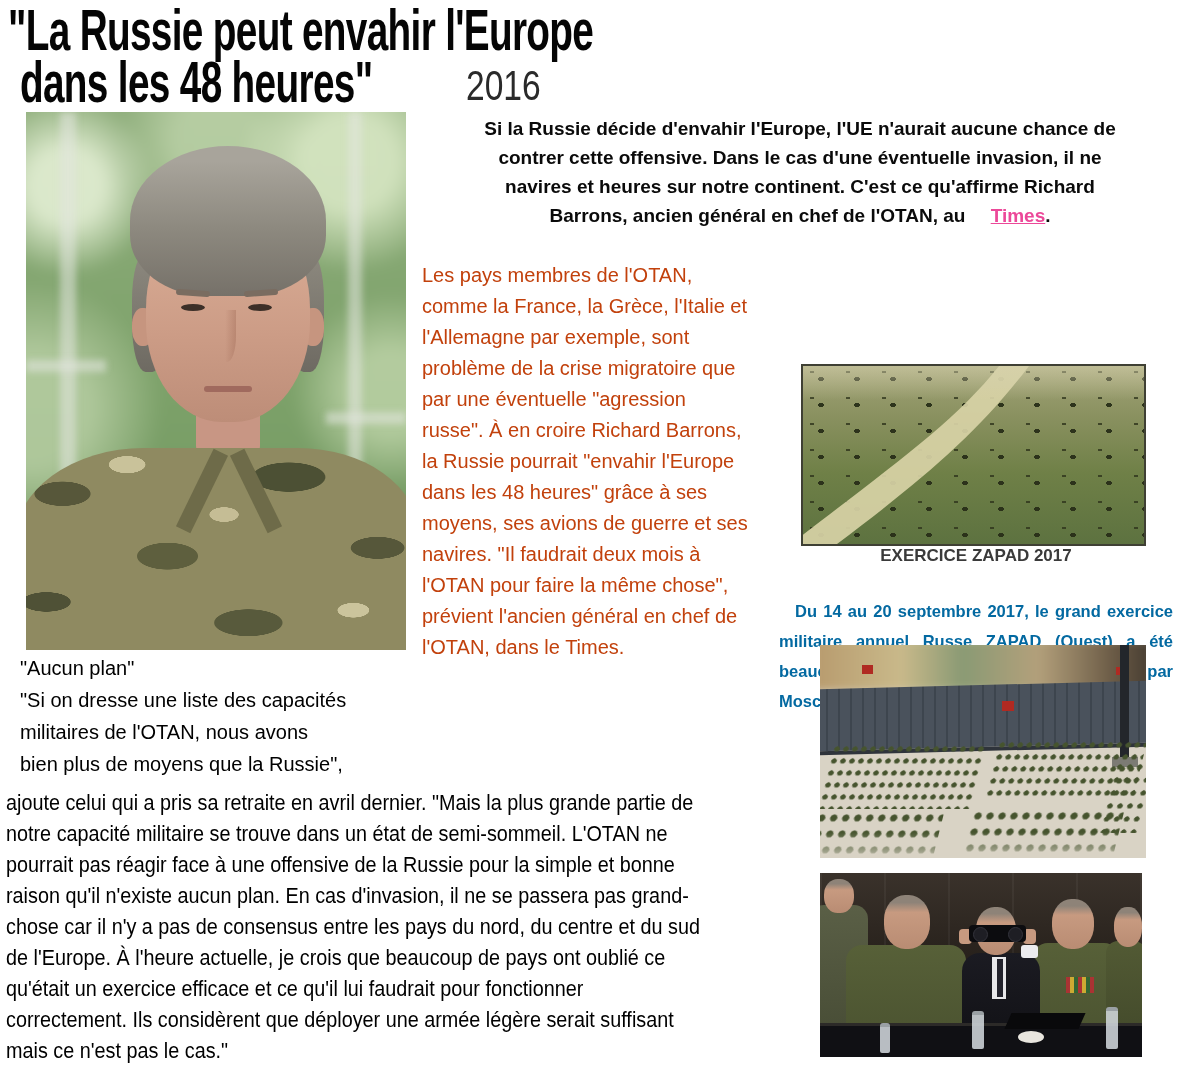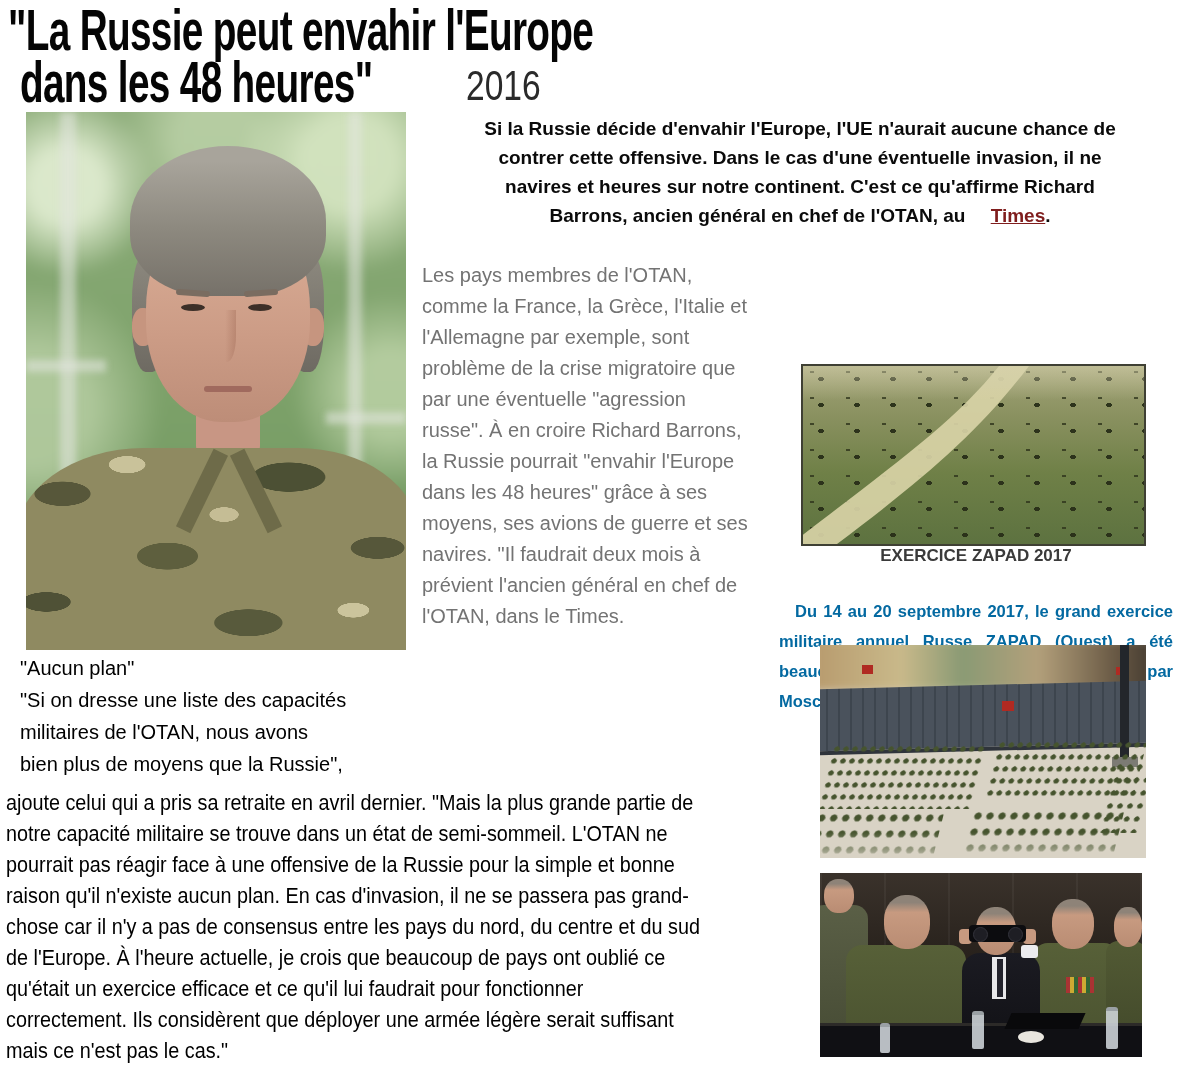--- a/index.html
+++ b/index.html
@@ -10,25 +10,25 @@
   .headline{position:absolute;left:8px;top:4px;width:760px;height:100px;}
   .hl-line{white-space:nowrap;font-weight:700;font-size:57px;line-height:52px;
            letter-spacing:-1px;color:#050505;transform:scaleX(0.68);transform-origin:0 0;}
   .hl-line2{margin-left:12px;}
   .hl-year{position:absolute;left:458px;top:58px;font-size:42px;font-weight:400;color:#2a2a2a;
            transform:scaleX(0.8);transform-origin:0 0;white-space:nowrap;}
 
   
   .intro{position:absolute;left:420px;top:114px;width:760px;}
   .intro .line{font-size:19px;font-weight:700;line-height:29px;white-space:nowrap;color:#0a0a0a;text-align:center;}
-  .intro a{color:#7f1d1d;font-weight:700;margin-left:20px;}
+  .intro a{color:#ec4899;font-weight:700;margin-left:20px;}
 
   
   .column{position:absolute;left:422px;top:260px;width:400px;}
-  .column .line{font-size:20px;line-height:31px;white-space:nowrap;color:#737373;}
+  .column .line{font-size:20px;line-height:31px;white-space:nowrap;color:#c2410c;}
 
   
   .aucun{position:absolute;left:20px;top:652px;width:420px;}
   .aucun .line{font-size:20px;line-height:32px;white-space:nowrap;color:#000;}
 
   
   .wide{position:absolute;left:6px;top:787px;width:900px;}
   .wide .line{font-size:22.5px;line-height:31px;white-space:nowrap;color:#000;
               transform:scaleX(0.88);transform-origin:0 50%;}
 
@@ -214,20 +214,21 @@
         <div class="line">Les pays membres de l'OTAN,</div>
         <div class="line">comme la France, la Grèce, l'Italie et</div>
         <div class="line">l'Allemagne par exemple, sont</div>
         <div class="line">problème de la crise migratoire que</div>
         <div class="line">par une éventuelle "agression</div>
         <div class="line">russe". À en croire Richard Barrons,</div>
         <div class="line">la Russie pourrait "envahir l'Europe</div>
         <div class="line">dans les 48 heures" grâce à ses</div>
         <div class="line">moyens, ses avions de guerre et ses</div>
         <div class="line">navires. "Il faudrait deux mois à</div>
+        <div class="line">l'OTAN pour faire la même chose",</div>
         <div class="line">prévient l'ancien général en chef de</div>
         <div class="line">l'OTAN, dans le Times.</div>
       </div>
   </div>
 
   <div class="tanks">
     <svg width="341" height="178" viewBox="0 0 341 178">
       <path d="M196,0 L226,0 C176,66 122,112 34,178 L-12,178 C86,102 150,58 196,0 Z" fill="#d8d2a6" opacity="0.92"></path>
     </svg>
     <div class="haze"></div>

